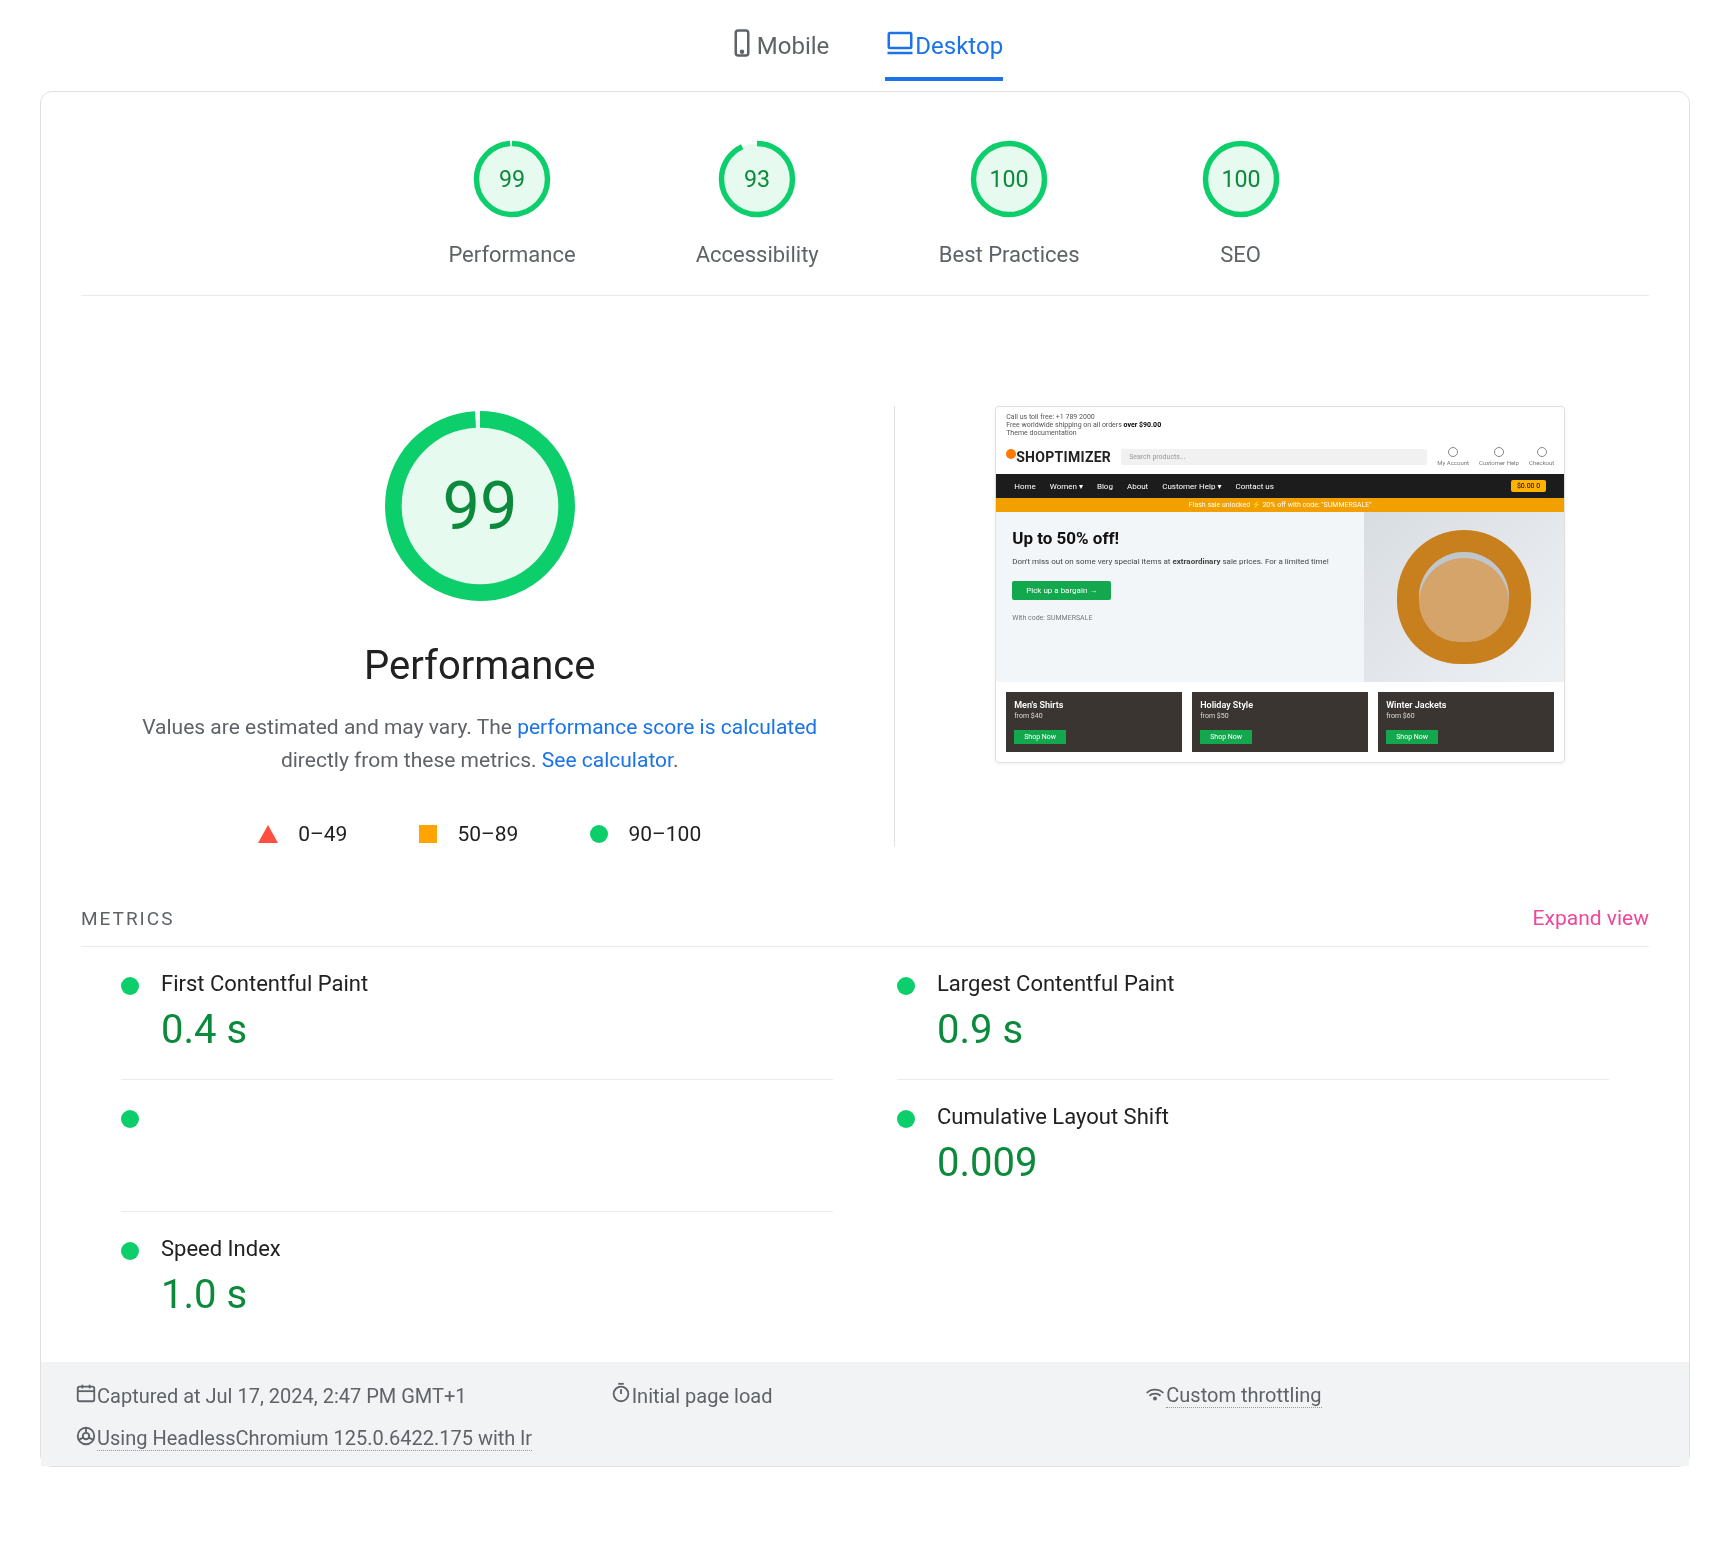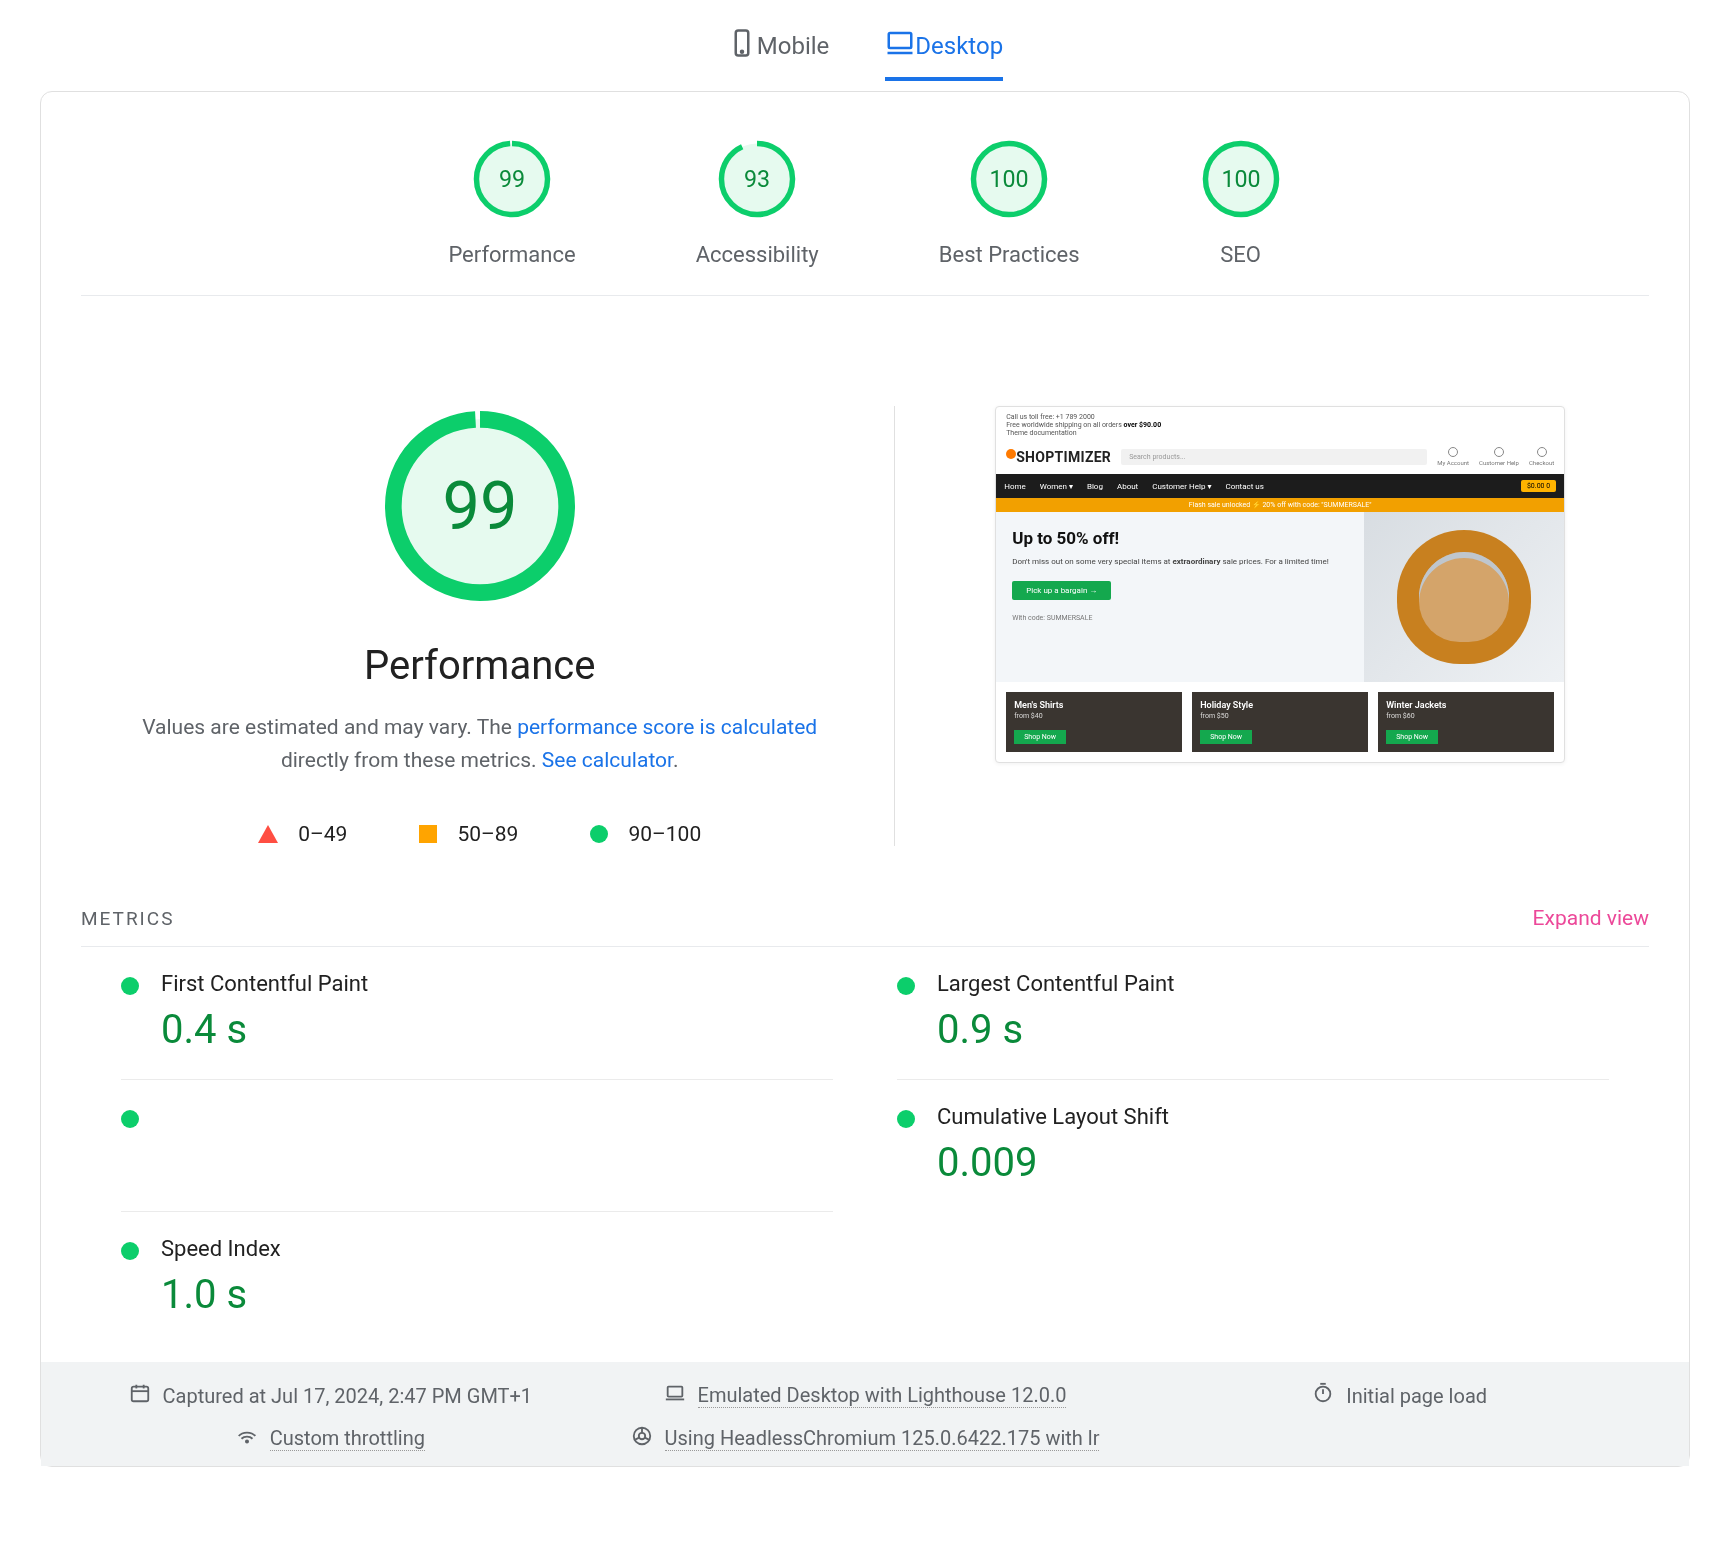--- a/index.html
+++ b/index.html
@@ -39,21 +39,21 @@
   .shot { width: 570px; border: 1px solid #e0e0e0; border-radius: 4px; background: #fff; margin: 0 auto; font-size: 8px; color: #555; overflow: hidden; box-shadow: 0 1px 4px rgba(0,0,0,0.06); }
   .shot-topbar { display:flex; justify-content:space-between; padding: 6px 10px; font-size:7px;flex-direction:column; }
   .shot-topbar .right b { color:#000; }
   .shot-row2 { display:flex; align-items:center; padding: 4px 10px 8px; gap:10px; }
   .shot-logo { font-weight:700; color:#222; font-size:14px; letter-spacing:0.3px; display:flex; }
   .shot-logo .o { width:10px; height:10px; border-radius:50%; background:#ff7a00; display:inline-block; }
   .shot-search { flex:1; background:#f1f1f1; border-radius:2px; height:16px; padding:0 8px; line-height:16px; font-size:7px; color:#999; }
   .shot-icons { display:flex; gap:10px; }
   .shot-icon { display:flex; flex-direction:column; align-items:center; font-size:6px; color:#777; }
   .shot-icon .ci { width:10px; height:10px; border:1px solid #888; border-radius:50%; margin-bottom:2px; }
-  .shot-nav { background:#1c1c1c; color:#fff; display:flex; align-items:center; padding:6px 8px; gap:14px; font-size:8px; }
+  .shot-nav { background:#1c1c1c; color:#fff; display:flex; align-items:center; padding:6px 18px; gap:14px; font-size:8px; }
   .shot-nav span { white-space:nowrap; }
   .shot-nav .cart { margin-left:auto; background:#ffb300; color:#000; padding:2px 6px; border-radius:2px; font-size:7px; }
   .shot-yellowbar { background:#f2a000; color:#fff; text-align:center; font-size:7px; padding:3px 0; }
   .shot-hero { display:flex; background:#f3f6f9; height:170px; }
   .shot-hero-left { flex:1; padding:16px 16px; }
   .shot-hero-left .h1 { font-size:17px; font-weight:700; color:#111; }
   .shot-hero-left .sub { font-size:8px; color:#444; margin-top:8px; line-height:1.4; }
   .shot-hero-left .sub b { font-weight:700; }
   .shot-cta { display:inline-block; background:#14a84e; color:#fff; padding:5px 14px; font-size:8px; margin-top:14px; border-radius:2px; }
   .shot-code { font-size:7px; color:#777; margin-top:14px; }
@@ -70,21 +70,21 @@
   .metrics-head .lbl { color:#5f6368; letter-spacing:2px; font-size:19px; }
   .metrics-head .exp { color:#ec4899; font-size:21px; cursor:pointer; }
   .metrics-grid { display:grid; grid-template-columns: 1fr 1fr; column-gap: 64px; padding: 0 40px; border-top:1px solid #e8eaed; margin: 16px 40px 0; }
   .metric { display:flex; gap:22px; padding: 24px 0 26px; border-bottom:1px solid #ebebeb; align-items:flex-start; }
   .metric .dot { width:18px; height:18px; border-radius:50%; background:#0cce6b; margin-top:6px; flex-shrink:0; }
   .metric .name { font-size:22px; color:#212121; }
   .metric .val { font-size:40px; color:#0a8a3a; margin-top:10px; }
 
   
   .footer { background:#f1f3f4; margin: 18px 0 0; padding: 20px 34px 14px; display:grid; grid-template-columns: 1fr 1fr 1fr; row-gap: 16px; column-gap:24px; color:#5f6368; font-size:20px; }
-  .fitem { display:flex; align-items:center; gap:12px; white-space:nowrap; overflow:hidden;justify-content:center; }
+  .fitem { display:flex; align-items:center; white-space:nowrap; overflow:hidden; }
   .fitem .u { border-bottom:1px dotted #999; }
   .fitem svg { width:22px; height:22px; flex-shrink:0; }
   .ficon { color:#5f6368; }
 </style>
 </head>
 <body>
 
 <div class="tabs">
   <div class="tab">
     <span>
@@ -285,27 +285,20 @@
       <span class="ficon"><svg viewBox="0 0 24 24" fill="none" stroke="currentColor" stroke-width="2">
             <rect x="3" y="5" width="18" height="16" rx="2"></rect>
             <line x1="3" y1="10" x2="21" y2="10"></line>
             <line x1="8" y1="3" x2="8" y2="7"></line>
             <line x1="16" y1="3" x2="16" y2="7"></line>
           </svg></span>
       <span>Captured at Jul 17, 2024, 2:47 PM GMT+1</span>
     </div>
     <div class="fitem">
       <span class="ficon"><svg viewBox="0 0 24 24" fill="none" stroke="currentColor" stroke-width="2">
-            <rect x="4" y="5" width="16" height="11" rx="1"></rect>
-            <line x1="2" y1="19" x2="22" y2="19"></line>
-          </svg></span>
-      <span class="u">Emulated Desktop with Lighthouse 12.0.0</span>
-    </div>
-    <div class="fitem">
-      <span class="ficon"><svg viewBox="0 0 24 24" fill="none" stroke="currentColor" stroke-width="2">
             <circle cx="12" cy="13" r="8"></circle>
             <line x1="12" y1="13" x2="12" y2="8"></line>
             <line x1="9" y1="2" x2="15" y2="2"></line>
           </svg></span>
       <span>Initial page load</span>
     </div>
     <div class="fitem">
       <span class="ficon"><svg viewBox="0 0 24 24" fill="none" stroke="currentColor" stroke-width="2">
             <path d="M3 12c4-5 14-5 18 0"></path>
             <path d="M6 15c3-3 9-3 12 0"></path>

